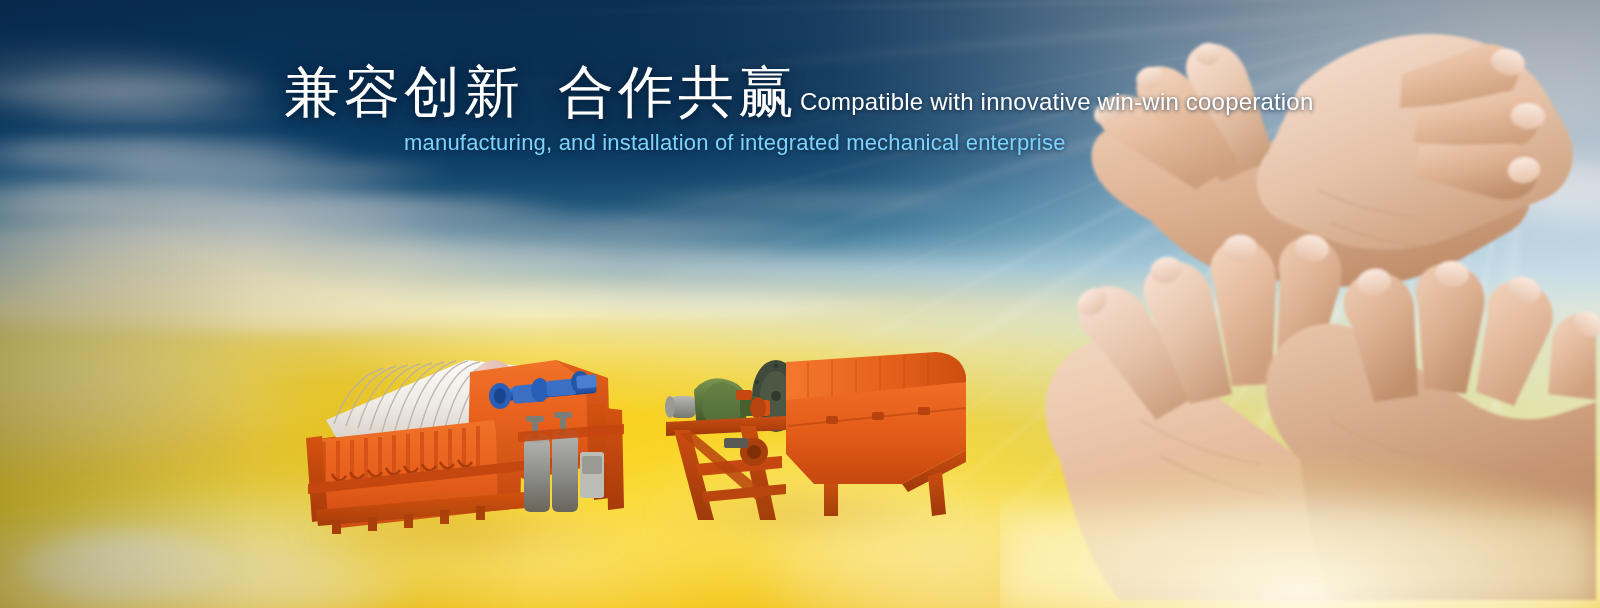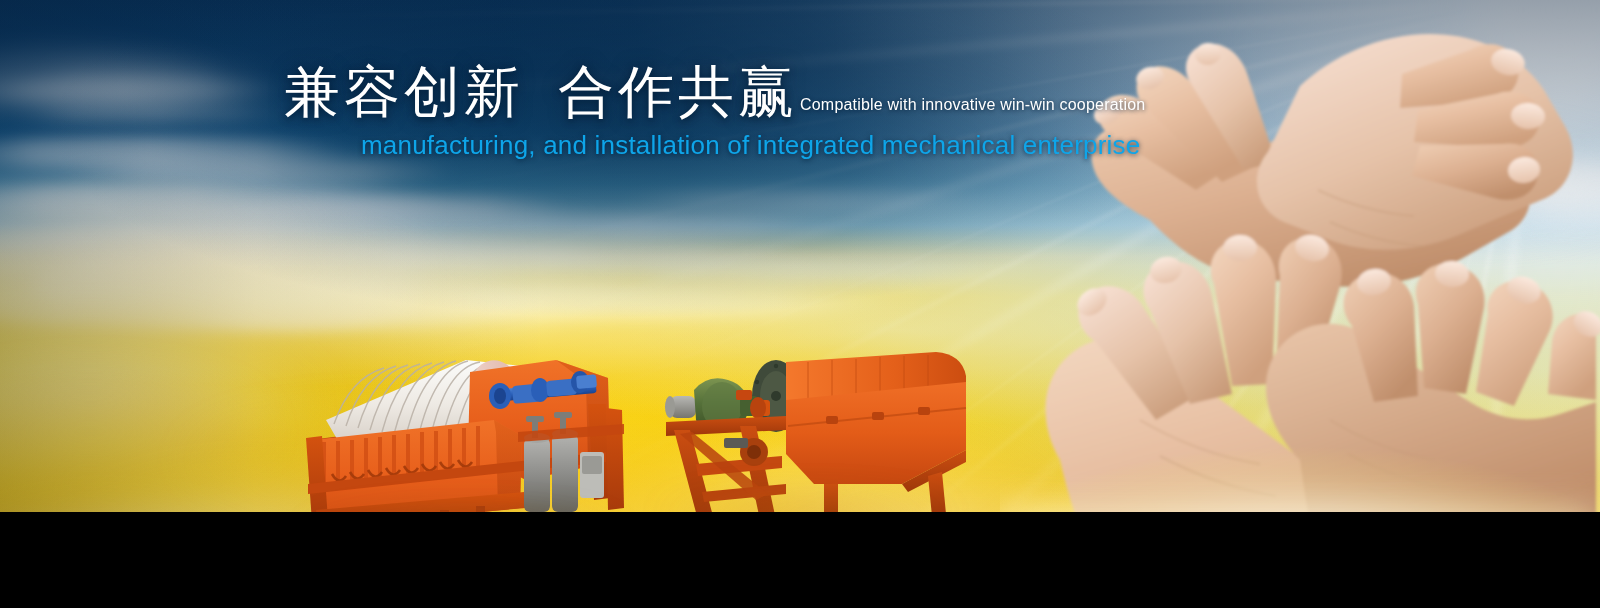--- a/index.html
+++ b/index.html
@@ -1,21 +1,21 @@
 <!DOCTYPE html>
 <html lang="zh"><head>
 <meta charset="utf-8">
 <title>Banner</title>
 <style>
   html,body{margin:0;padding:0;background:#000;}
   *{box-sizing:border-box;}
 
   #banner{
     position:relative;
-    width:1600px;height:512px;
+    width:1600px;height:608px;
     overflow:hidden;
     font-family:"Liberation Sans","DejaVu Sans",sans-serif;
     background:#0d3f6e;
   }
 
   
   .layer{position:absolute;inset:0;}
 
   .sky-base{
     background:
@@ -198,43 +198,43 @@
     font-weight:400;
     color:#ffffff;
     letter-spacing:4px;
     white-space:nowrap;
     text-shadow:0 2px 7px rgba(2,26,50,0.85),0 0 18px rgba(2,26,50,0.55);
     display:flex;
     align-items:flex-end;
   }
   .headline .cn1{margin-right:34px;}
   .headline .en1{
-    font-size:16px;
+    font-size:24px;
     letter-spacing:0.2px;
     font-weight:400;
     padding-bottom:7px;
     margin-left:2px;
     text-shadow:0 1px 4px rgba(2,26,50,0.85);
     text-align:center;
   }
   .subline{
     margin-top:14px;
     margin-left:113px;
     font-size:38px;
     letter-spacing:2px;
     color:#ffffff;
     white-space:nowrap;
     text-shadow:0 2px 7px rgba(2,30,56,0.80),0 0 16px rgba(2,30,56,0.45);
   }
   .subline-en{
     margin-top:9px;
-    margin-left:77px;
-    font-size:26px;
+    margin-left:120px;
+    font-size:22px;
     letter-spacing:0.2px;
-    color:#0ea5e9;
+    color:#7dd3fc;
     white-space:nowrap;
     text-shadow:0 1px 5px rgba(2,30,56,0.85);
   }
 
   
   .machine{position:absolute;z-index:30;}
 
   #machine-1{left:288px;top:312px;width:348px;height:238px;}
   #machine-2{left:636px;top:334px;width:340px;height:190px;}
 

